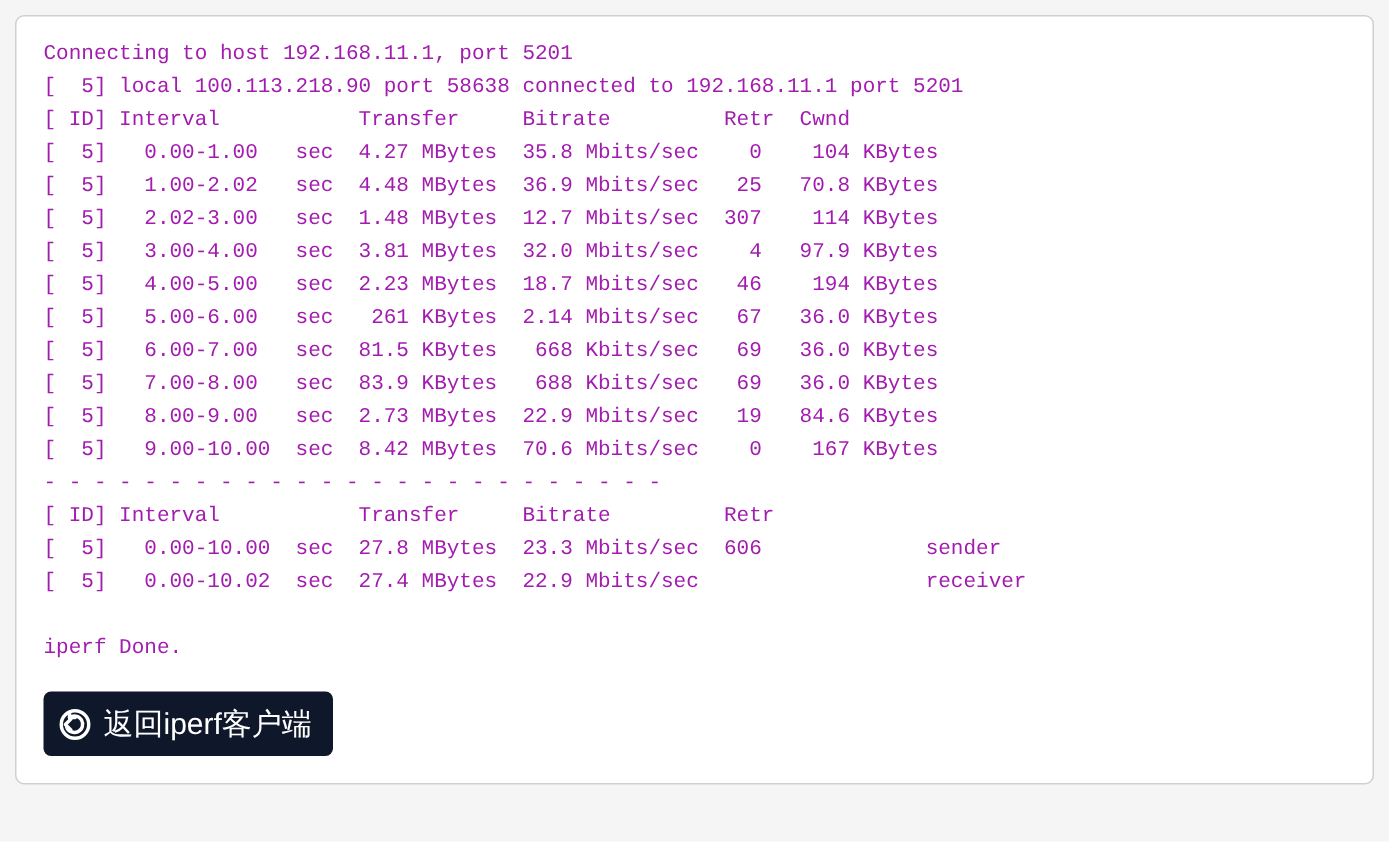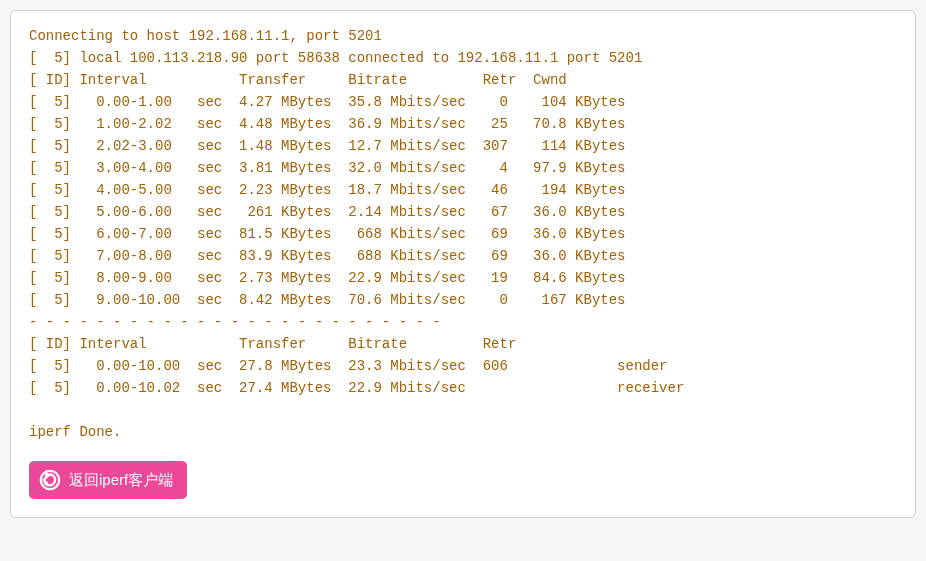--- a/index.html
+++ b/index.html
@@ -17,34 +17,34 @@
       border: 1px solid #d0d0d0;
       border-radius: 6px;
       padding: 14px 18px 18px 18px;
       width: 906px;
       position: relative;
     }
     .terminal-output {
       font-family: "Courier New", Consolas, monospace;
       font-size: 14px;
       line-height: 22px;
-      color: #a16207;
+      color: #a21caf;
       white-space: pre;
       margin-bottom: 18px;
     }
     .back-button {
       display: inline-flex;
       align-items: center;
       gap: 8px;
-      background: #ec4899;
+      background: #0f172a;
       color: #ffffff;
       border: none;
       border-radius: 5px;
       padding: 8px 14px 8px 10px;
-      font-size: 15px;
+      font-size: 20px;
       font-family: Arial, "Microsoft YaHei", sans-serif;
       cursor: pointer;
     }
     .back-icon {
       display: inline-flex;
       align-items: center;
       justify-content: center;
     }
     .back-icon svg {
       width: 22px;

